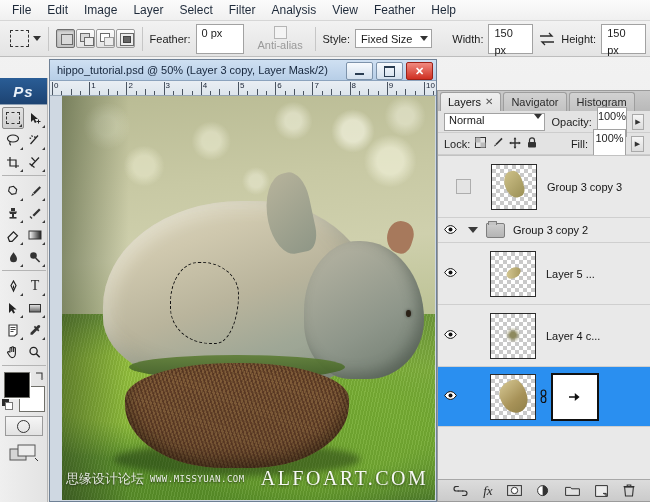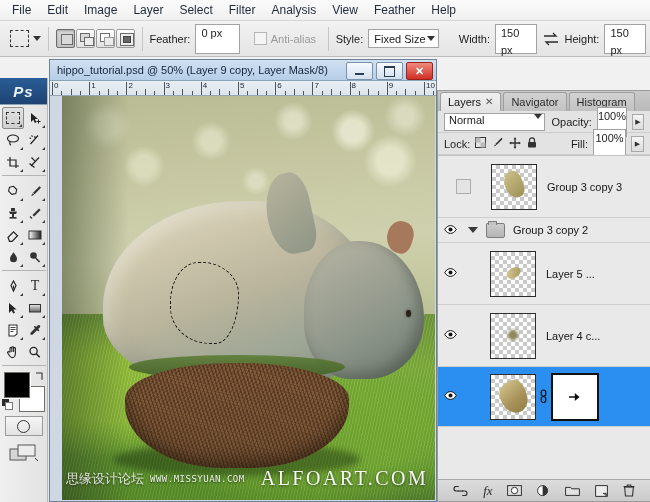--- a/index.html
+++ b/index.html
@@ -241,21 +241,21 @@
       <div class="segbtn">
         <span class="sq" style="left:3px;top:3px;width:12px;height:11px;background:#ececec;"></span>
         <span class="sq" style="left:6px;top:6px;width:6px;height:5px;background:#666;border-color:#444;"></span>
       </div>
     </div>
     <div class="opt-sep"></div>
 
     <div class="lbl">Feather:</div>
     <div class="fld" style="width:58px;">0 px</div>
 
-    <div style="display:flex;align-items:center;margin-left:14px;">
+    <div style="display:flex;align-items:center;margin-left:14px;flex-direction:column;">
       <div class="chk"></div>
       <div class="lbl dim">Anti-alias</div>
     </div>
     <div class="opt-sep"></div>
 
     <div class="lbl">Style:</div>
     <div class="combo" style="width:96px;">
       <span>Fixed Size</span>
       <span class="tri"></span>
     </div>
@@ -454,21 +454,21 @@
       <svg width="32" height="22" viewBox="0 0 32 22">
           <rect x="2" y="7" width="16" height="11" fill="#d5d5d5" stroke="#555"></rect>
           <rect x="10" y="3" width="17" height="11" fill="#ededed" stroke="#555"></rect>
           <path d="M27 16l3 3" stroke="#333"></path>
         </svg>
     </div>
   </div>
 
   <div class="docwin">
     <div class="titlebar">
-      <div class="title-text">hippo_tutorial.psd @ 50% (Layer 9 copy, Layer Mask/8)</div>
+      <div class="title-text">hippo_tutorial.psd @ 50% (Layer 3 copy, Layer Mask/2)</div>
       <div class="wbtns">
         <div class="wbtn">
             <div class="mn"></div>
           </div>
         <div class="wbtn">
             <div class="mx"></div>
           </div>
         <div class="wbtn close">
             <span>✕</span>
           </div>

